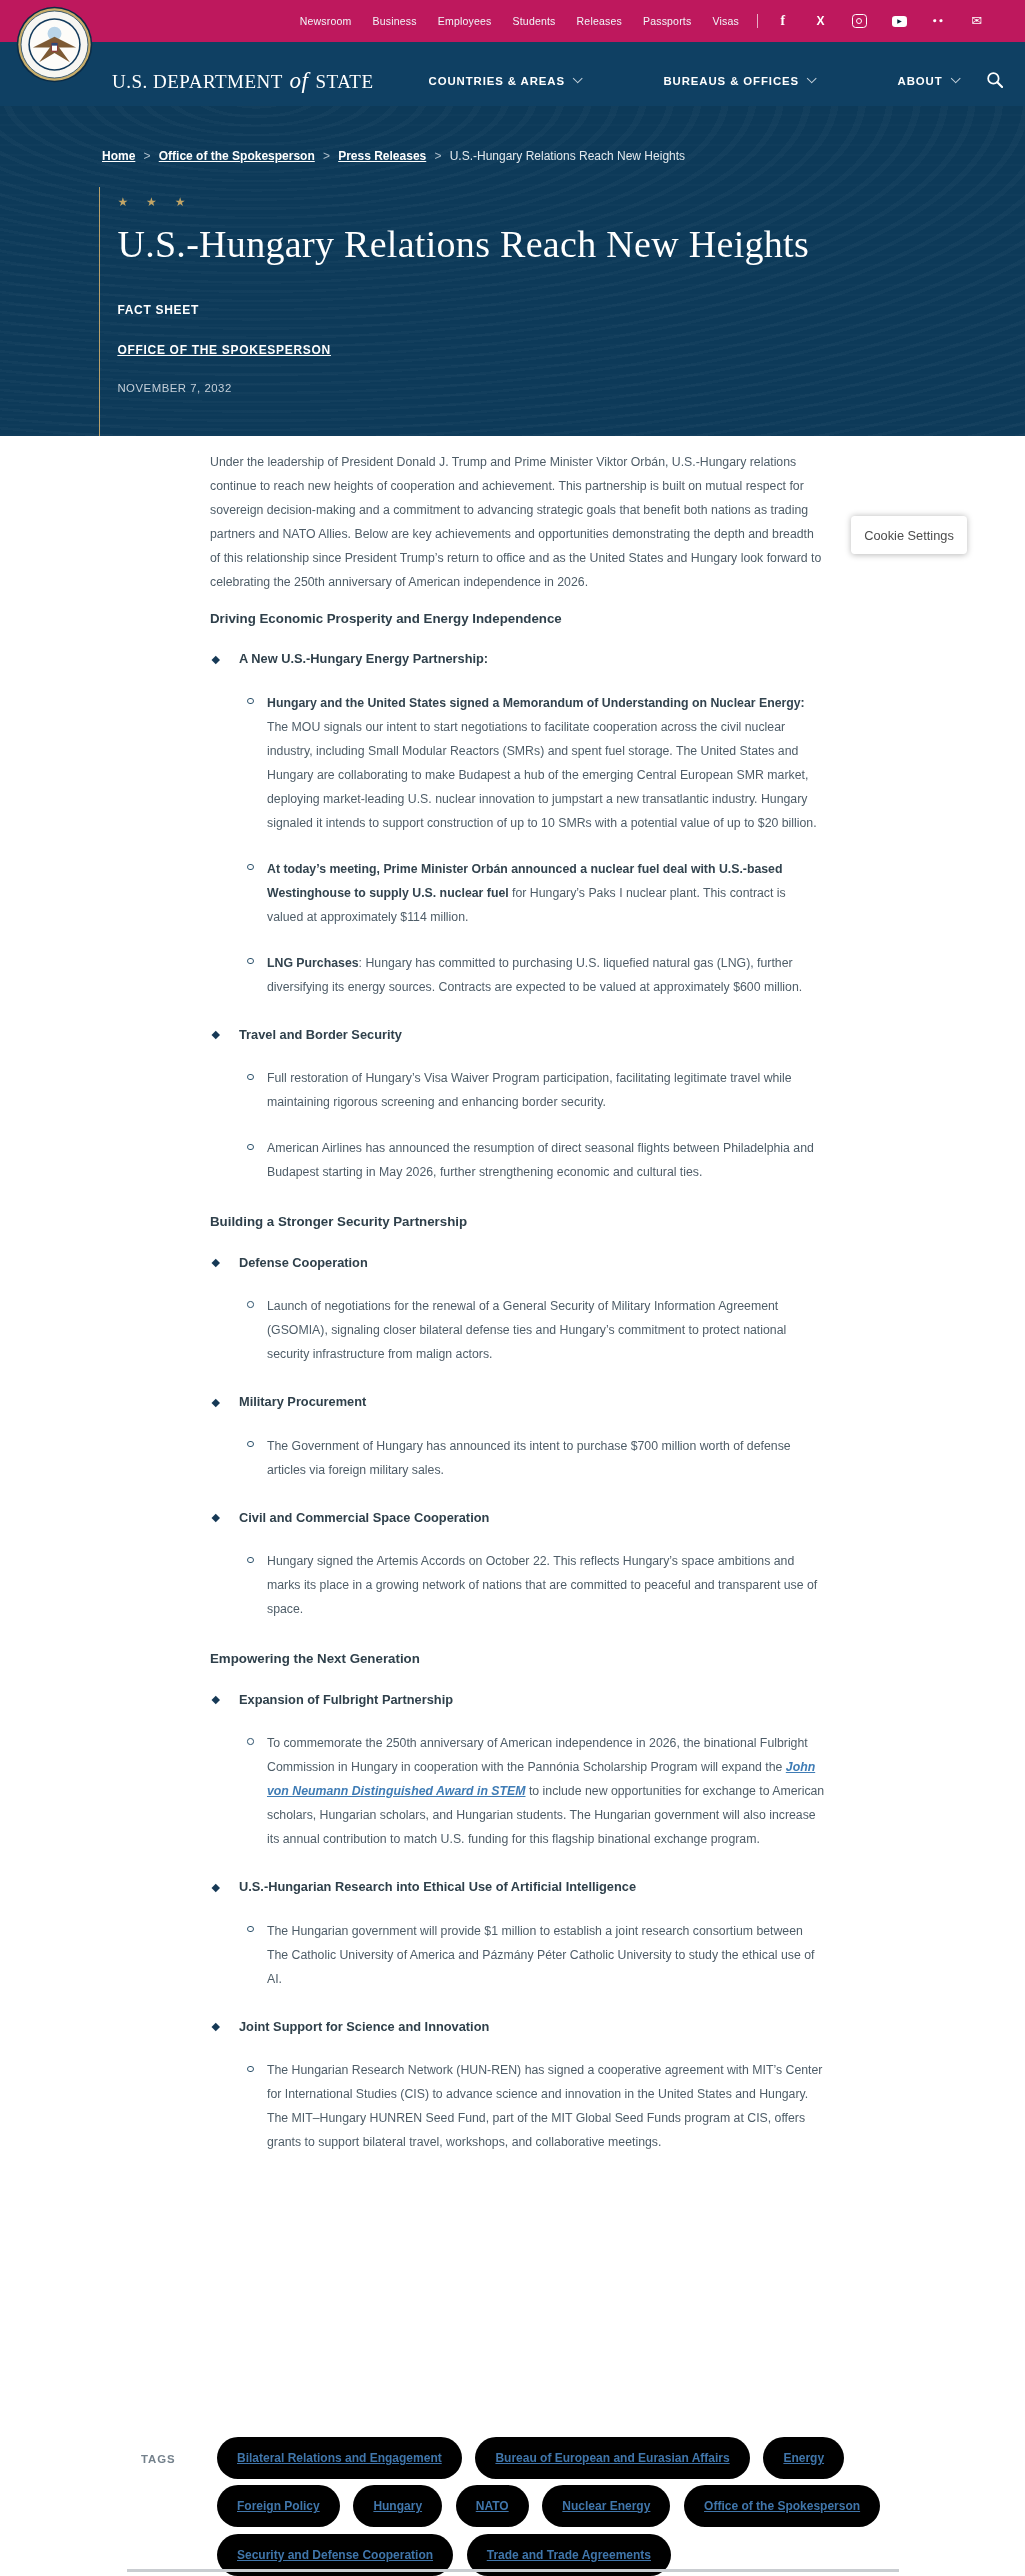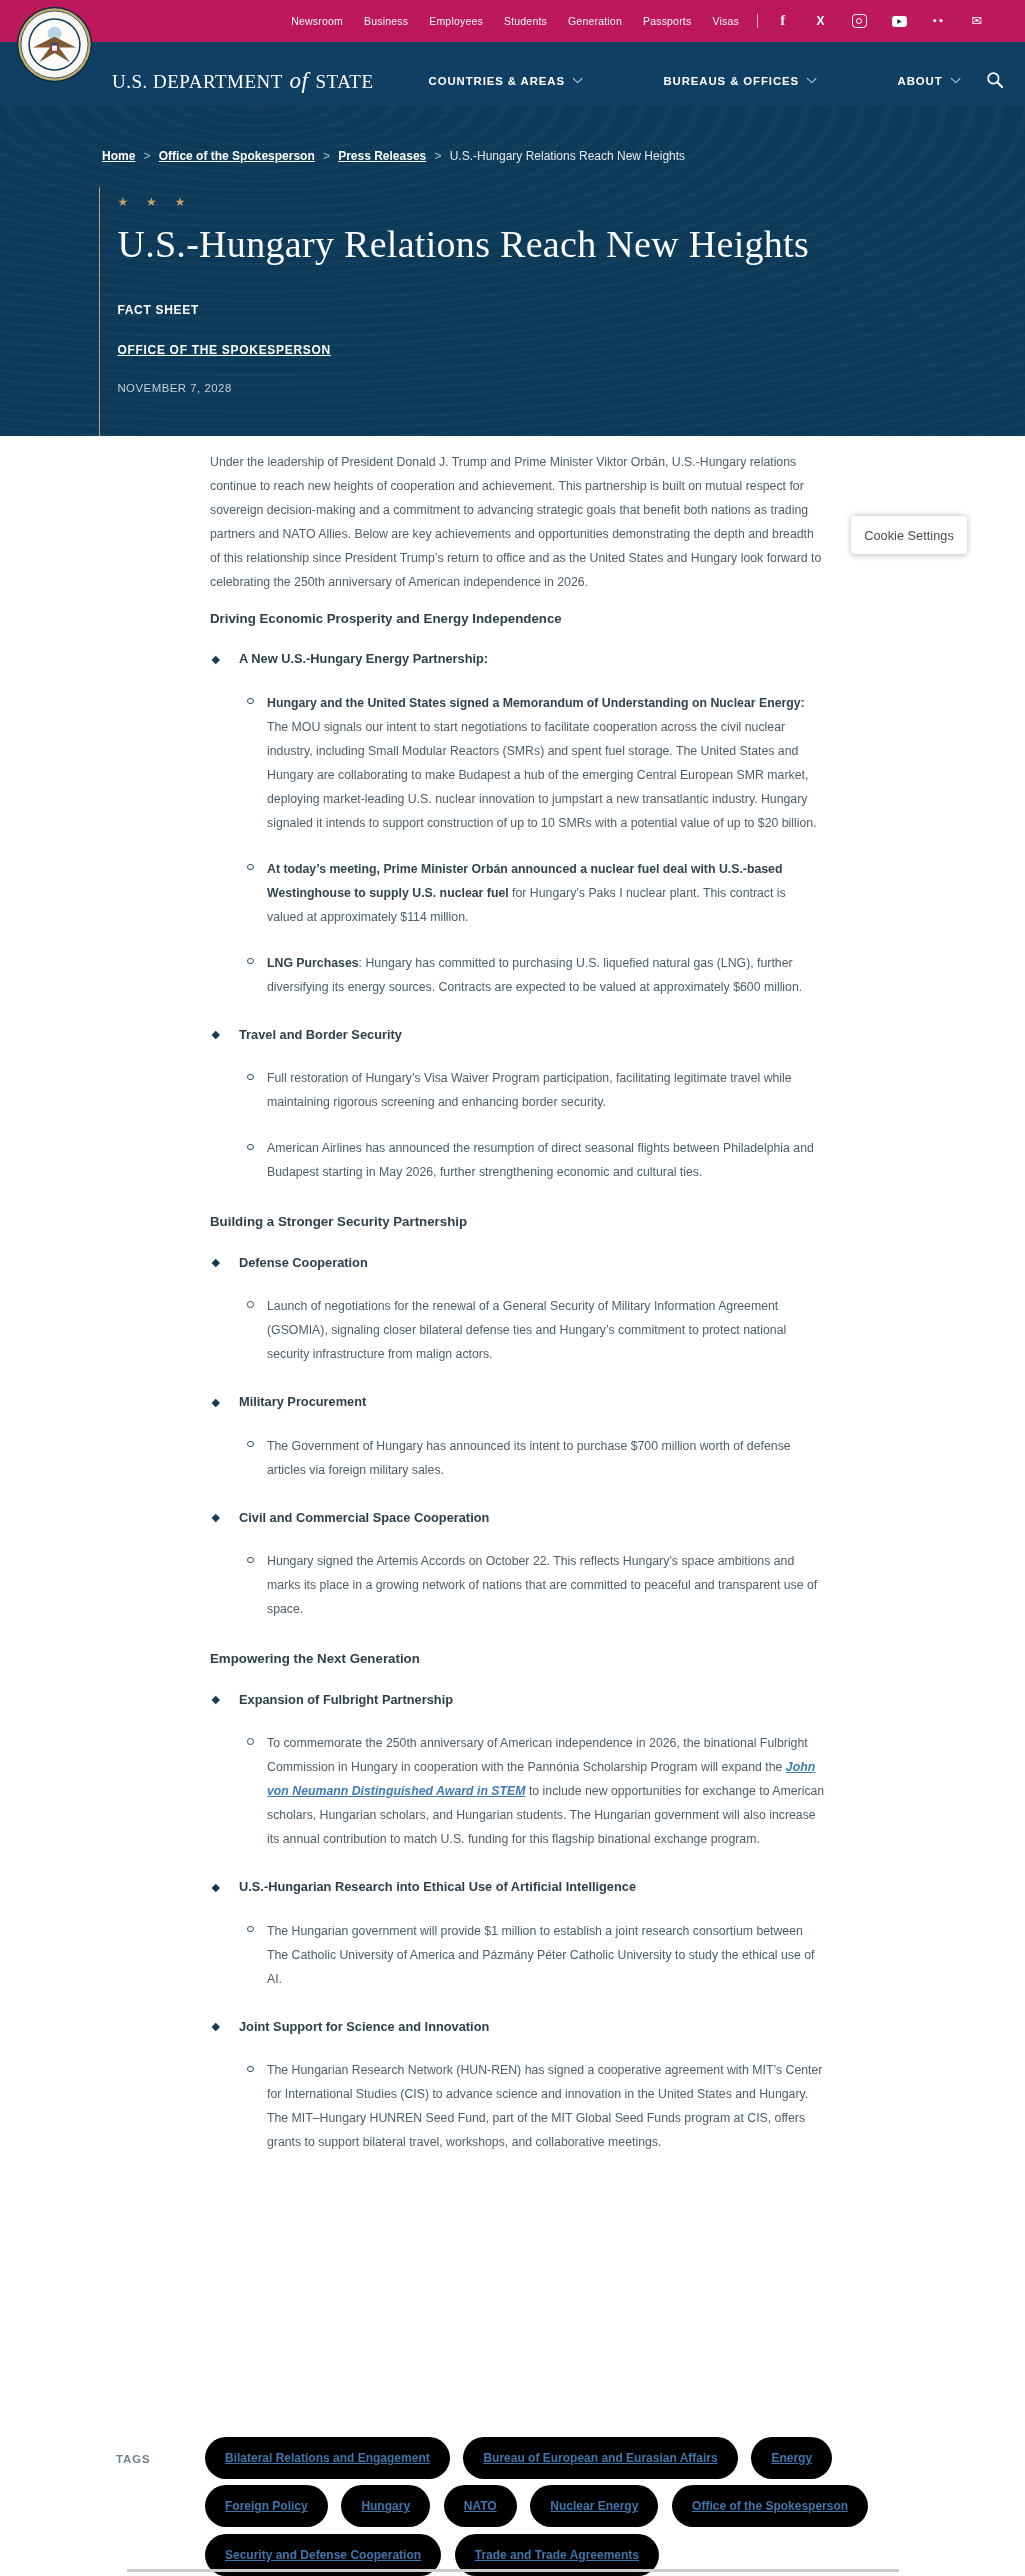--- a/index.html
+++ b/index.html
@@ -85,41 +85,41 @@
   .item-list{margin-top:22px;}
   .item{position:relative;padding-left:29px;margin-top:27.4px;}
   .item:first-child{margin-top:0;}
   .diamond{position:absolute;left:2.7px;top:6.4px;width:5.5px;height:5.5px;background:#163956;transform:rotate(45deg);}
   .item-title{font-size:12.8px;font-weight:bold;color:#2f404b;line-height:18.3px;}
   .sub{position:relative;padding-left:28px;margin:22px 0 0 0;font-size:12.3px;line-height:24px;color:#4e5d68;}
   .circle{position:absolute;left:8.2px;top:7.3px;width:6.4px;height:6.4px;border:1.4px solid #2f546e;border-radius:50%;box-sizing:border-box;}
   .sub b{color:#33444f;}
   .inline-link{color:#3f7cb5;font-weight:bold;font-style:italic;text-decoration:underline;cursor:pointer;}
   
-  .tags{position:absolute;left:116px;top:2437px;width:797px;display:flex;gap:13px;}
+  .tags{position:absolute;left:141px;top:2437px;width:797px;display:flex;}
   .tags-label{font-size:11.4px;font-weight:bold;color:#74818c;letter-spacing:0.9px;margin-top:15.6px;width:76px;flex:0 0 76px;}
   .tag-rows{display:flex;flex-direction:column;gap:6.4px;}
   .tag-row{display:flex;gap:13.7px;}
   .tag-pill{
     background:#000000;border-radius:22px;height:42px;display:flex;align-items:center;
     padding:0 20px;cursor:pointer;
   }
   .tag-pill a{font-size:12px;font-weight:bold;color:#4076ab;text-decoration:underline;white-space:nowrap;}
   .bottom-divider{position:absolute;left:127px;top:2569px;width:772px;height:2.7px;background:#c9cdd1;}
 </style>
 </head>
 <body>
 
 <div class="utility">
   <div class="u-links">
       <a class="u-link">Newsroom</a>
       <a class="u-link">Business</a>
       <a class="u-link">Employees</a>
       <a class="u-link">Students</a>
-      <a class="u-link">Generation</a>
+      <a class="u-link">Releases</a>
       <a class="u-link">Passports</a>
       <a class="u-link">Visas</a>
     </div>
   <div class="u-div"></div>
   <div class="s-icons">
       <span class="s-icon si-facebook">f</span>
       <span class="s-icon si-x">X</span>
       <span class="s-icon si-instagram"></span>
       <span class="s-icon si-youtube">▶</span>
       <span class="s-icon si-flickr">●●</span>
@@ -166,21 +166,21 @@
   </svg>
 </div>
 
 <div class="hero">
   <div class="breadcrumb"><a class="bc-link">Home</a><span class="bc-sep">&gt;</span><a class="bc-link">Office of the Spokesperson</a><span class="bc-sep">&gt;</span><a class="bc-link">Press Releases</a><span class="bc-sep">&gt;</span><span class="bc-current">U.S.-Hungary Relations Reach New Heights</span></div>
   <div class="hero-inner">
     <div class="stars">★ ★ ★</div>
     <h1 class="hero-title">U.S.-Hungary Relations Reach New Heights</h1>
     <div class="doc-type">FACT SHEET</div>
     <a class="office-link">OFFICE OF THE SPOKESPERSON</a>
-    <div class="pub-date">NOVEMBER 7, 2028</div>
+    <div class="pub-date">NOVEMBER 7, 2032</div>
   </div>
 </div>
 
 <button class="cookie-btn">Cookie Settings</button>
 
 <div class="article">
   <p class="intro">Under the leadership of President Donald J. Trump and Prime Minister Viktor Orbán, U.S.-Hungary relations continue to reach new heights of cooperation and achievement. This partnership is built on mutual respect for sovereign decision-making and a commitment to advancing strategic goals that benefit both nations as trading partners and NATO Allies.  Below are key achievements and opportunities demonstrating the depth and breadth of this relationship since President Trump’s return to office and as the United States and Hungary look forward to celebrating the 250th anniversary of American independence in 2026.</p>
   <div>
       <div class="section">
     <h2 class="section-heading">Driving Economic Prosperity and Energy Independence</h2>

